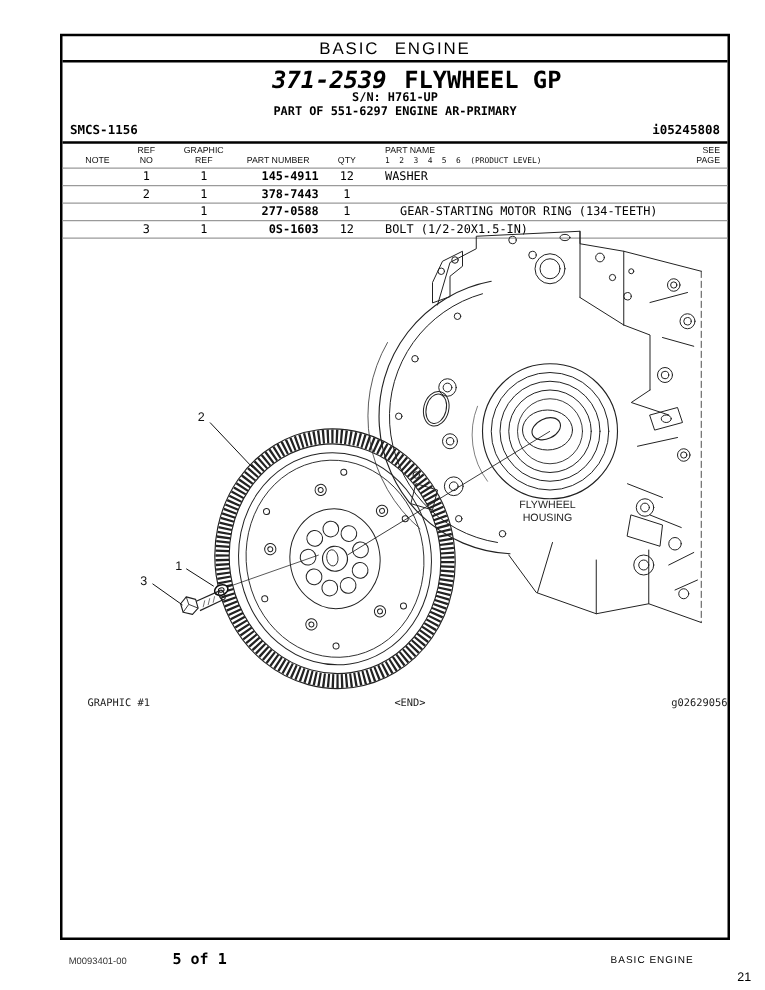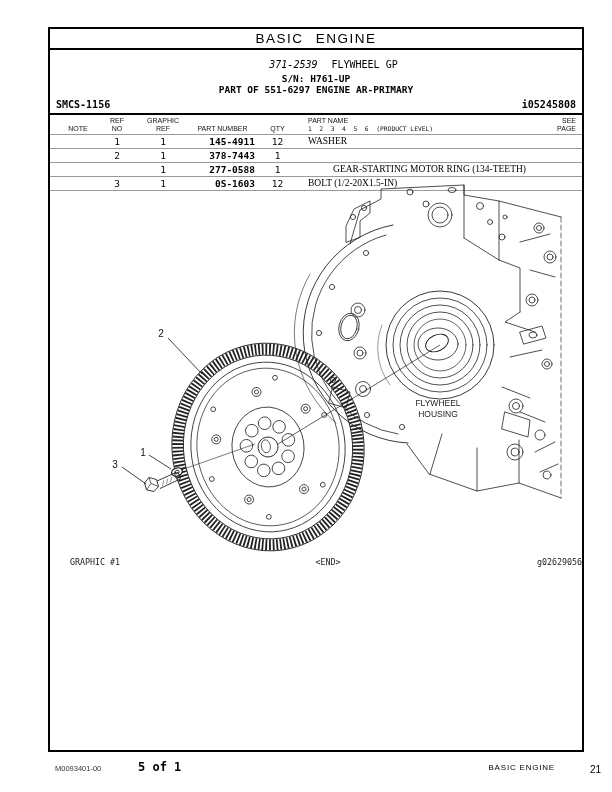--- a/index.html
+++ b/index.html
@@ -1,48 +1,48 @@
 <!DOCTYPE html>
 <html><head>
 <meta charset="utf-8">
 <style>
   html,body{margin:0;padding:0;background:#fff;}
   body{width:612px;height:792px;position:relative;font-family:"Liberation Sans",sans-serif;color:#000;overflow:hidden;}
   .page-border{position:absolute;left:48px;top:27px;width:532px;height:721px;border:2px solid #000;background:#fff;}
   .banner{height:19px;border-bottom:2px solid #000;text-align:center;font-size:13.5px;line-height:19px;letter-spacing:1.5px;word-spacing:7px;font-family:"Liberation Sans",sans-serif;}
   .title-block{text-align:center;margin-top:6px;}
-  .title-line{font-family:"DejaVu Sans Mono",monospace;font-weight:normal;font-size:10px;line-height:17px;padding-left:35px;}
+  .title-line{font-family:"DejaVu Sans Mono",monospace;font-weight:bold;font-size:19px;line-height:17px;padding-left:35px;}
   .title-num{font-style:italic;margin-right:14px;}
   .subtitle{font-family:"DejaVu Sans Mono",monospace;font-weight:bold;font-size:9.5px;line-height:11px;}
   .smcs-row{position:relative;height:14px;margin-top:4px;font-family:"DejaVu Sans Mono",monospace;font-weight:bold;font-size:10px;}
   .smcs-row .left{position:absolute;left:6px;top:0;}
   .smcs-row .right{position:absolute;right:6px;top:0;}
   .parts-table{border-top:2px solid #000;}
   .thead{display:grid;grid-template-columns:40px 38px 54px 65px 45px 1fr 50px;padding:2px 6px 1px 8px;font-size:7px;line-height:8px;color:#111;}
   .thead .c{display:flex;flex-direction:column;justify-content:flex-end;}
   .tc-center{text-align:center;}
   .tc-right{text-align:right;}
   .pn-head{text-align:center;}
   .pl-line{font-family:"DejaVu Sans Mono",monospace;font-size:6.3px;white-space:pre;}
   .trow{display:grid;grid-template-columns:40px 38px 54px 65px 45px 1fr 50px;border-top:1px solid #9a9a9a;padding:1px 6px 1px 8px;font-family:"DejaVu Sans Mono",monospace;font-size:9.5px;line-height:11px;}
   .trow:first-of-type{border-top:1px solid #9a9a9a;}
   .parts-table .trow.last{border-bottom:1px solid #9a9a9a;}
   .cell-pn{text-align:right;font-weight:bold;}
-  .cell-name{padding-left:8px;white-space:pre;font-family:Liberation Serif, serif;}
+  .cell-name{padding-left:8px;white-space:pre;}
   .cell-name.lvl2{padding-left:20px;text-align:right;}
   .drawing{position:absolute;left:0;top:153px;width:532px;height:378px;}
   .graphic-labels{position:absolute;left:0;top:528px;width:532px;height:12px;font-family:"DejaVu Sans Mono",monospace;font-size:8.3px;color:#222;padding-left:24px;}
   .gl-left{position:absolute;left:20px;top:0;}
   .gl-center{position:absolute;left:0;right:0;text-align:center;top:0;}
   .gl-right{position:absolute;right:24px;top:0;}
   .footer{position:absolute;left:0;top:760px;width:612px;height:20px;}
   .f-doc{position:absolute;left:55px;top:4px;font-size:7.5px;color:#333;text-align:center;}
   .f-page-info{position:absolute;left:138px;top:0;font-family:"DejaVu Sans Mono",monospace;font-weight:bold;font-size:12px;}
   .f-section{position:absolute;right:57px;top:3px;font-size:8px;letter-spacing:0.8px;}
-  .f-num{position:absolute;right:11px;top:4px;font-size:10px;}
+  .f-num{position:absolute;right:11px;top:17px;font-size:10px;}
   svg text{font-family:"Liberation Sans",sans-serif;}
 </style>
 </head>
 <body>
 
 <div class="page-border">
 
   <div class="banner">
     <span>BASIC ENGINE</span>
   </div>

